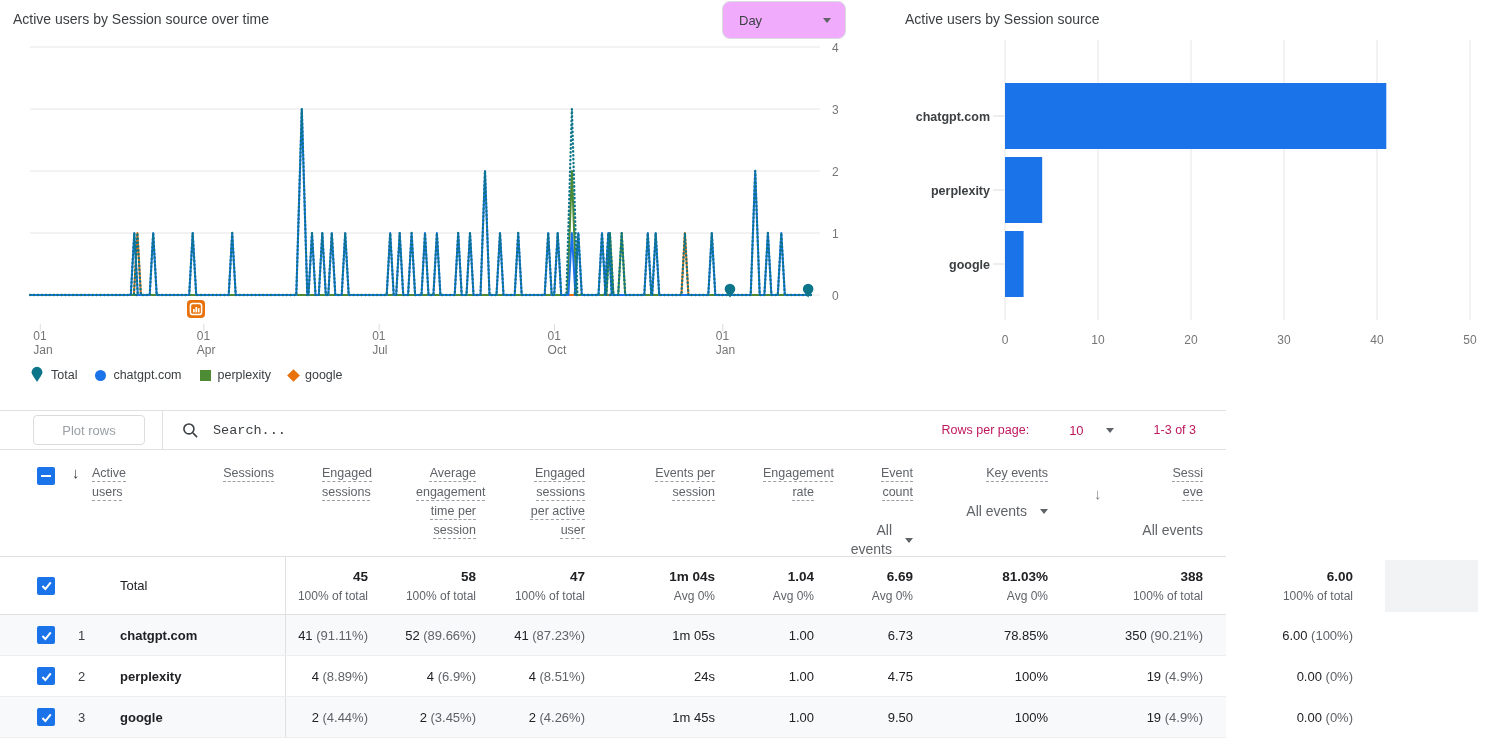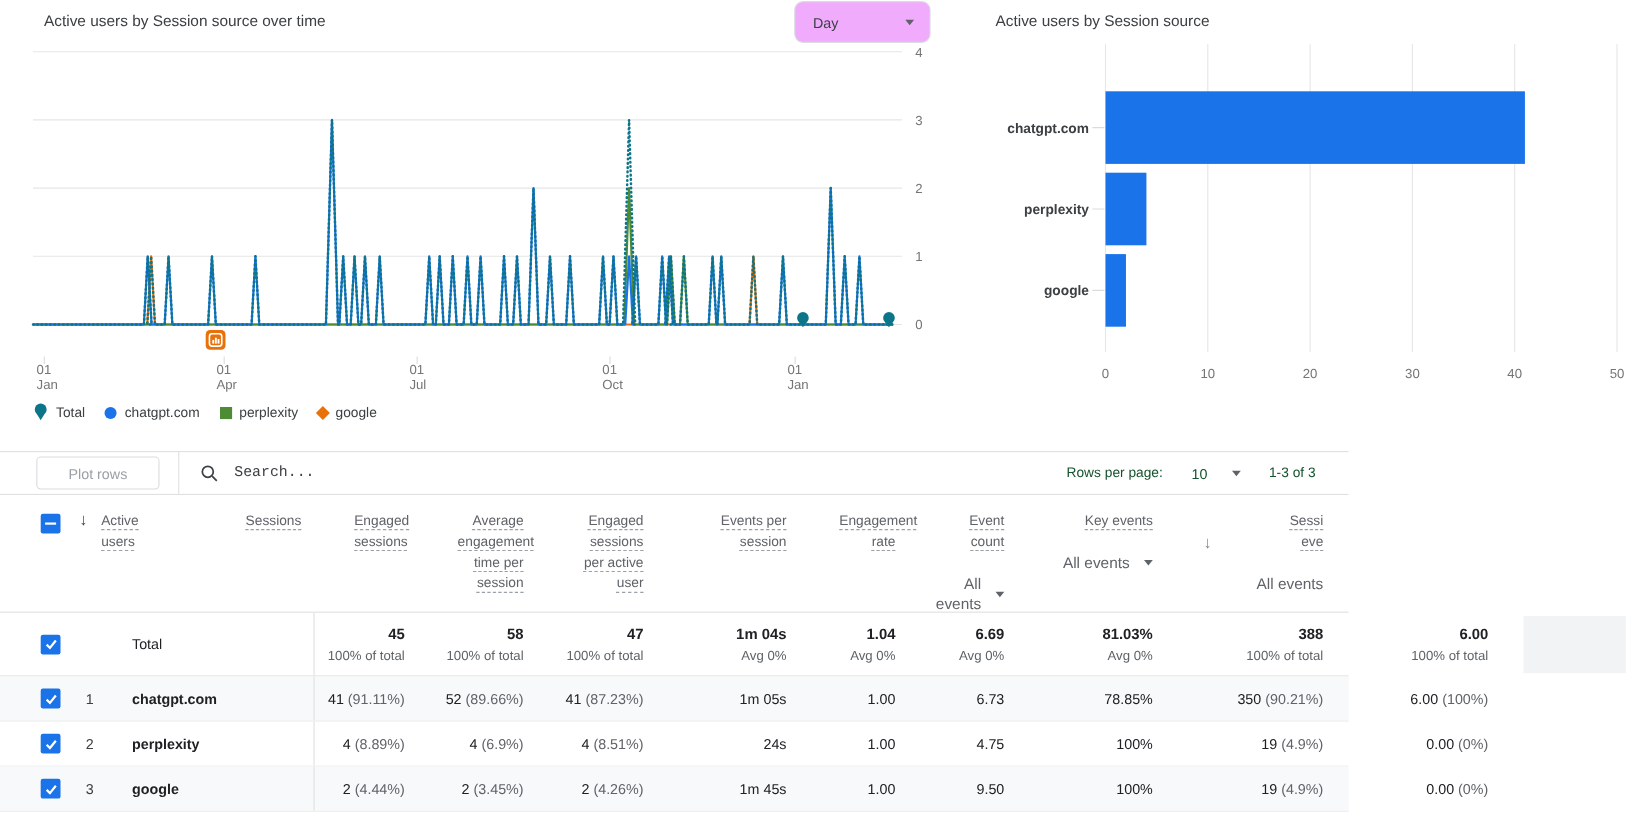--- a/index.html
+++ b/index.html
@@ -1,36 +1,36 @@
 <!DOCTYPE html>
 <html><head>
 <meta charset="utf-8">
 <style>
   html,body{margin:0;padding:0;background:#fff;font-family:"Liberation Sans","DejaVu Sans",sans-serif;color:#202124;}
   #app{position:relative;width:1495px;height:747px;background:#fff;overflow:hidden;}
   .chart-title{position:absolute;font-size:14px;color:#3c4043;}
-  #ltitle{left:40px;top:11px;}
+  #ltitle{left:13px;top:11px;}
   #rtitle{left:905px;top:11px;}
   #daySel{position:absolute;left:722px;top:1px;width:124px;height:38px;border:1px solid #dadce0;border-radius:8px;box-sizing:border-box;display:flex;align-items:center;justify-content:space-between;padding:0 14px 0 16px;font-size:13px;color:#3c4043;cursor:pointer;background:#f0abfc;}
   .caret{width:0;height:0;border-left:4.5px solid transparent;border-right:4.5px solid transparent;border-top:5px solid #5f6368;display:inline-block;}
   #lineSvg{position:absolute;left:0;top:40px;}
   #barSvg{position:absolute;left:890px;top:30px;}
   #annot{position:absolute;left:187px;top:300px;width:18px;height:18px;background:#e8710a;border-radius:4px;display:flex;align-items:center;justify-content:center;z-index:3;cursor:pointer;}
   #legend{position:absolute;left:30px;top:366px;display:flex;align-items:center;gap:18px;font-size:12.5px;color:#3c4043;}
   .leg{display:flex;align-items:center;gap:7px;}
   .sw-circle{width:11px;height:11px;border-radius:50%;display:inline-block;}
   .sw-square{width:11px;height:11px;display:inline-block;}
   .sw-diamond{width:9px;height:9px;transform:rotate(45deg);display:inline-block;}
   
   #tableWrap{position:absolute;left:0;top:410px;width:1226px;}
   #toolbar{height:38px;border-top:1px solid #e0e0e0;border-bottom:1px solid #e0e0e0;display:flex;align-items:center;box-sizing:content-box;}
   #plotRows{margin-left:33px;width:110px;height:28px;border:1px solid #dadce0;border-radius:4px;color:#9aa0a6;font-size:13px;display:flex;align-items:center;justify-content:center;background:#fff;cursor:default;flex:0 0 auto;}
   #searchBox{margin-left:17px;border-left:1px solid #e0e0e0;align-self:stretch;display:flex;align-items:center;padding-left:18px;gap:13px;flex:1;}
   #searchTxt{font-size:13.5px;color:#3c4043;font-family:Liberation Mono, monospace;}
-  #tbRight{display:flex;align-items:center;margin-left:auto;padding-right:30px;font-size:12.5px;color:#14532d;gap:26px;justify-content:space-between;}
+  #tbRight{display:flex;align-items:center;margin-left:auto;padding-right:30px;font-size:12.5px;color:#be185d;gap:40px;justify-content:space-between;}
   #rppVal{display:flex;align-items:center;gap:22px;font-size:13px;}
   .grid{display:grid;grid-template-columns:56px 40px 190px 94px 108px 109px 130px 99px 99px 135px 155px 150px 130px;}
   #thead{height:107px;border-bottom:1px solid #e0e0e0;box-sizing:border-box;}
   .divR{border-right:1px solid #e0e0e0;height:100%;box-sizing:border-box;}
   .hd{padding:14px 12px 0 36px;text-align:right;font-size:12.5px;color:#5f6368;line-height:19px;position:relative;box-sizing:border-box;cursor:pointer;}
   .hd .lbl{text-decoration:underline dashed;text-decoration-color:#9aa0a6;text-decoration-thickness:1px;text-underline-offset:4px;}
   .hd .sub{margin-top:19px;color:#5f6368;display:flex;justify-content:flex-end;align-items:center;gap:13px;font-size:14px;}
   .sortArrow{position:absolute;left:16px;top:13px;font-size:15px;color:#3c4043;}
   .sortArrow.gray{color:#80868b;left:34px;top:34px;}
   .cbCell{padding-left:37px;box-sizing:border-box;display:flex;align-items:center;}

